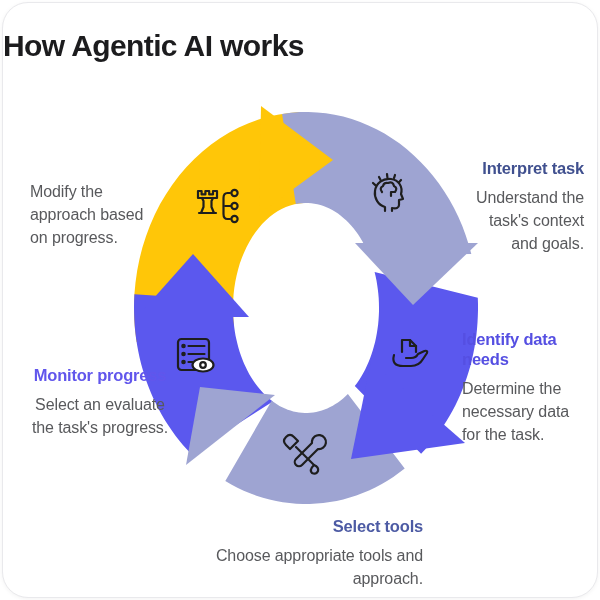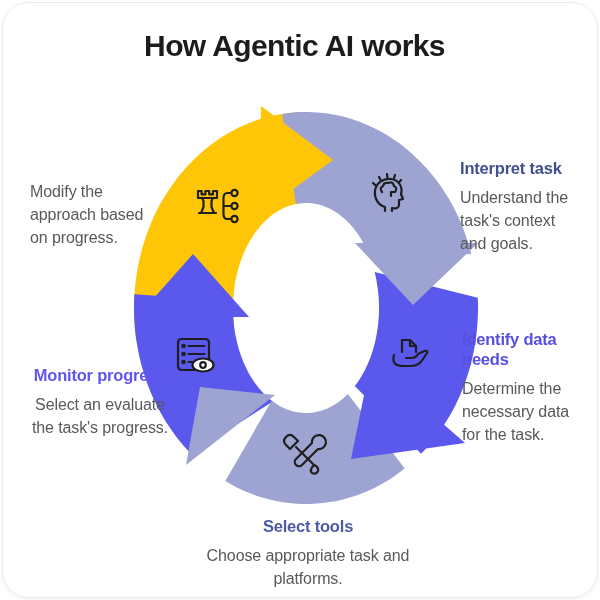--- a/index.html
+++ b/index.html
@@ -1,33 +1,33 @@
 <!DOCTYPE html>
 <html style="--title: #1C1C1E; --body: #58595C; --h-adjust: #D09C00; --h-interpret: #40508F; --h-identify: #554FE2; --h-select: #4D5BA4; --h-monitor: #6156EC;"><head>
 <meta charset="utf-8">
 <style>
   html,body{margin:0;padding:0;background:#ffffff;}
   body{width:600px;height:600px;overflow:hidden;position:relative;
        font-family:"Liberation Sans","DejaVu Sans",sans-serif;}
   .card{position:absolute;left:2px;top:2px;right:2px;bottom:2px;
         background:#fff;border:1px solid #e9e9ec;border-radius:26px;
         box-shadow:0 1px 4px rgba(0,0,0,0.05);}
-  .title{position:absolute;left:0;right:11px;top:26px;text-align:center;
+  .title{position:absolute;left:0;right:11px;top:26px;text-align:left;
          font-size:30px;font-weight:800;letter-spacing:-0.6px;color:var(--title);}
   .step{position:absolute;}
   .step h3{margin:0;font-size:16.5px;font-weight:bold;line-height:1.2;letter-spacing:-0.2px;}
   .step p{margin:7px 0 0;font-size:16px;line-height:1.45;letter-spacing:-0.1px;color:var(--body);}
   .h-adjust{color:var(--h-adjust);} .h-interpret{color:var(--h-interpret);}
   .h-identify{color:var(--h-identify);} .h-select{color:var(--h-select);}
   .h-monitor{color:var(--h-monitor);}
   .pos-adjust{left:27px;top:170px;width:122px;}
-  .pos-interpret{left:457px;top:156px;width:124px;}
+  .pos-interpret{left:457px;top:156px;width:124px;text-align:right;}
   .pos-identify{left:459px;top:327px;width:116px;}
   .pos-monitor{left:27px;top:363px;width:140px;text-align:center;}
-  .pos-select{left:190px;top:514px;width:230px;text-align:center;}
+  .pos-select{left:190px;top:514px;width:230px;text-align:right;}
   svg.cycle{position:absolute;left:0;top:0;}
   .icon{stroke:#1e1e1e;stroke-width:2.2;fill:none;stroke-linecap:round;stroke-linejoin:round;}
 </style>
 </head>
 <body>
 
 <div class="card">
 
   <div class="title">How Agentic AI works</div>
 
@@ -106,16 +106,16 @@
     <p>Determine the necessary data for the task.</p>
   </div>
 
   <div class="step pos-monitor">
     <h3 class="h-monitor">Monitor progress</h3>
     <p>Select an evaluate the task's progress.</p>
   </div>
 
   <div class="step pos-select">
     <h3 class="h-select">Select tools</h3>
-    <p>Choose appropriate task and platforms.</p>
+    <p>Choose appropriate tools and approach.</p>
   </div>
 
 </div>
 
 </body></html>

